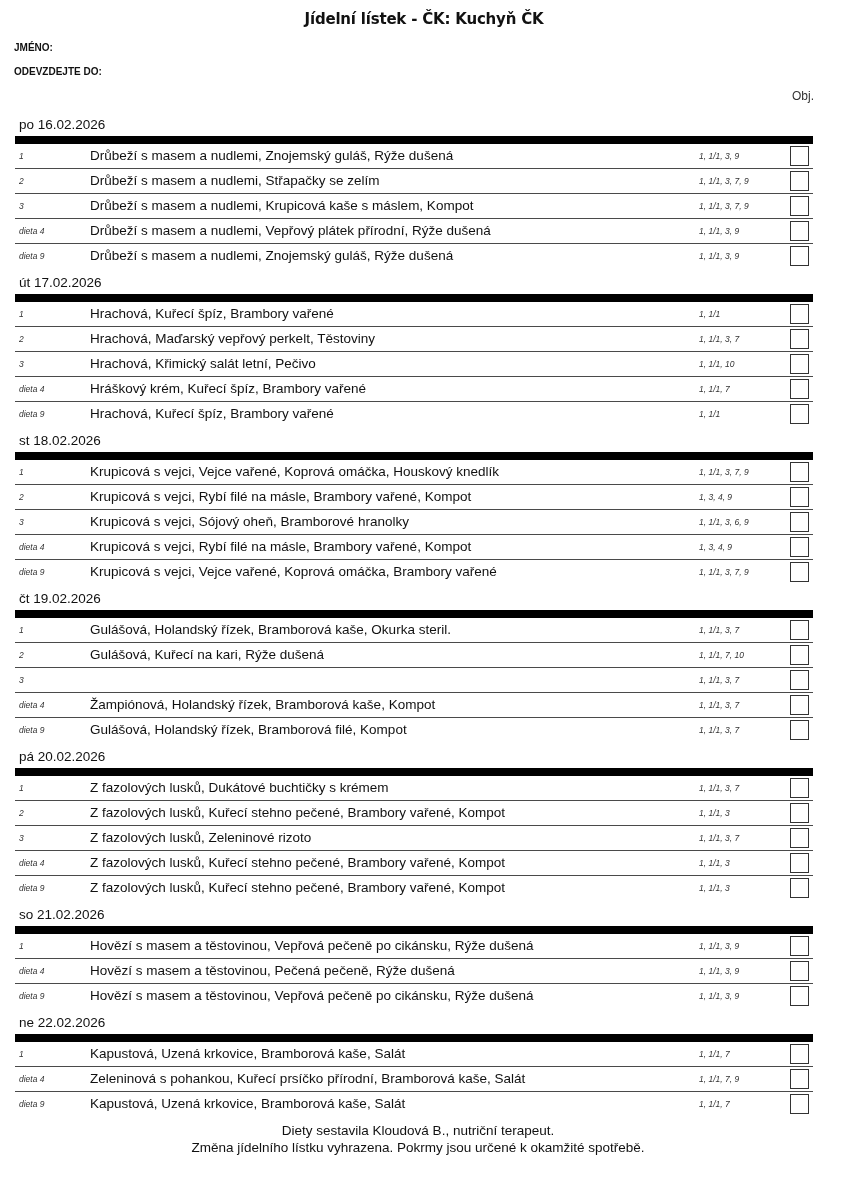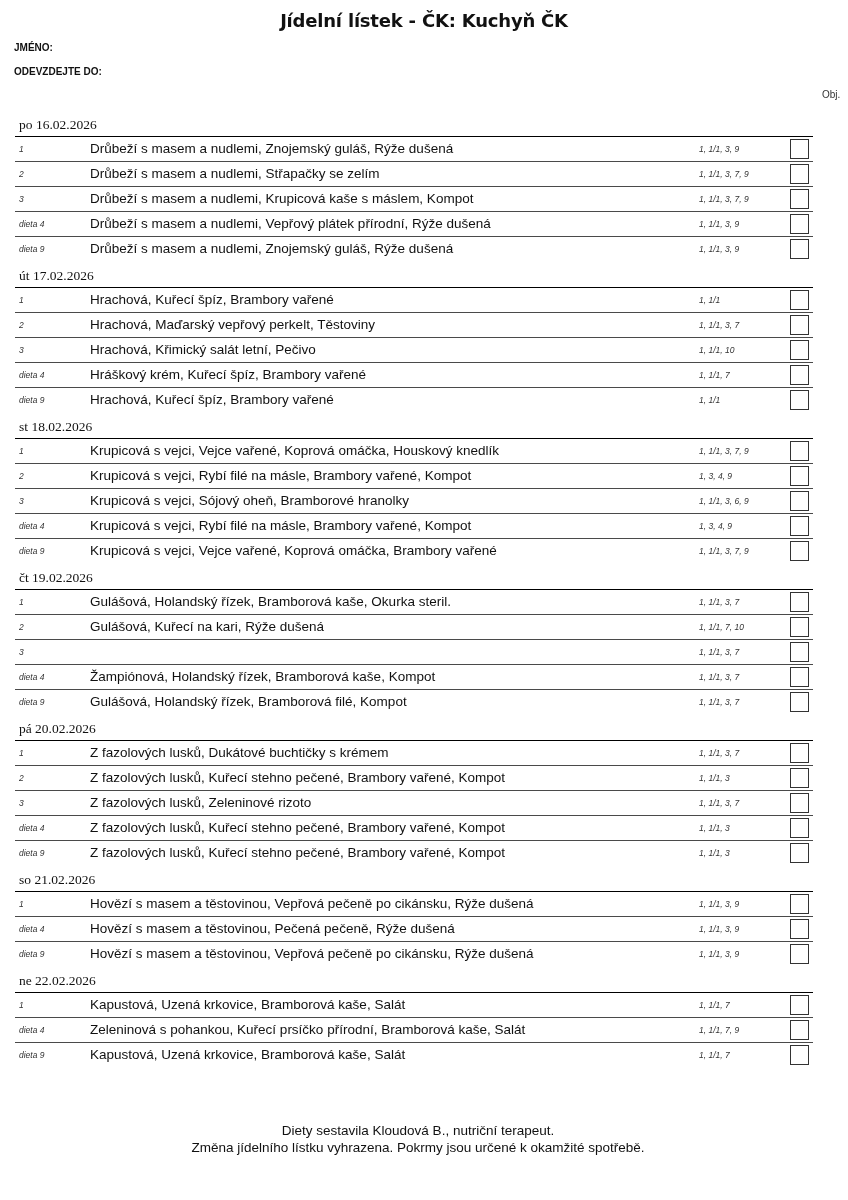--- a/index.html
+++ b/index.html
@@ -1,34 +1,34 @@
 <!DOCTYPE html>
 <html><head>
 <meta charset="utf-8">
 <style>
   html, body { margin: 0; padding: 0; background: #ffffff; }
   body { width: 848px; height: 1200px; position: relative; overflow: hidden; color: #111; }
   .title {
     position: absolute; top: 10px; left: 0; width: 848px; text-align: center;
-    font-family: "DejaVu Sans", sans-serif; font-weight: bold; font-size: 18px;
+    font-family: "DejaVu Sans", sans-serif; font-weight: bold; font-size: 15px;
     letter-spacing: -0.2px;
   }
   .field-label {
     position: absolute; left: 14px;
     font-family: Liberation Sans, sans-serif; font-weight: bold; font-size: 10px;
   }
   .obj-label {
-    position: absolute; top: 89px; left: 822px;
-    font-family: "Liberation Sans", sans-serif; font-size: 10px; color: #333;
+    position: absolute; top: 89px; left: 792px;
+    font-family: "Liberation Sans", sans-serif; font-size: 12px; color: #333;
   }
   .menu { position: absolute; top: 113px; left: 15px; width: 798px; }
   .day-header {
     height: 23px; line-height: 23px; padding-left: 4px;
-    font-family: Liberation Serif, serif; font-size: 13.5px; color: #111;
-    border-bottom: 1px solid #000000;
+    font-family: Liberation Sans, sans-serif; font-size: 13.5px; color: #111;
+    border-bottom: 8px solid #000000;
   }
   .row {
     position: relative; height: 24px; border-bottom: 1.6px solid #4a4a4a;
   }
   .day-block .row:last-child { border-bottom: none; }
   .row .code {
     position: absolute; left: 4px; top: 7px;
     font-family: "Liberation Sans", sans-serif; font-style: italic; font-size: 8.5px; color: #333;
   }
   .row .meal {

